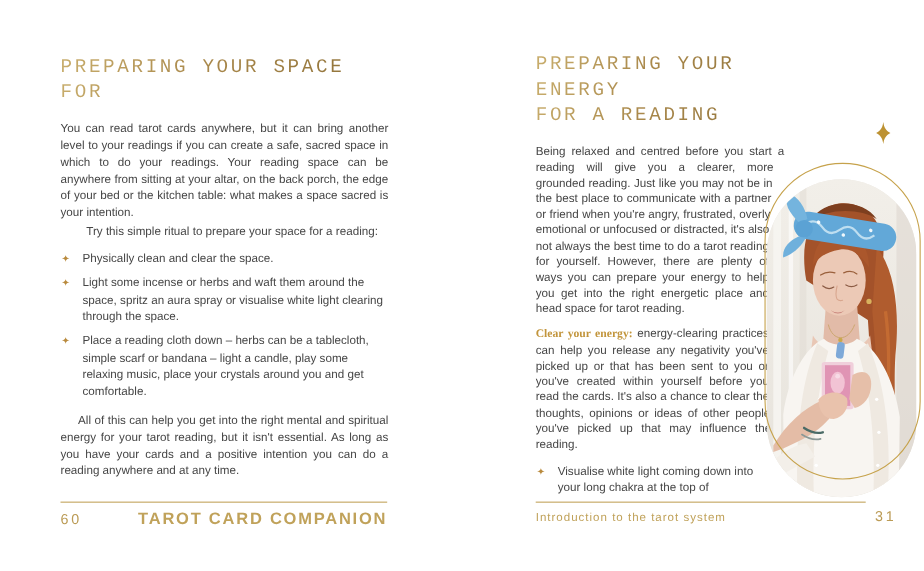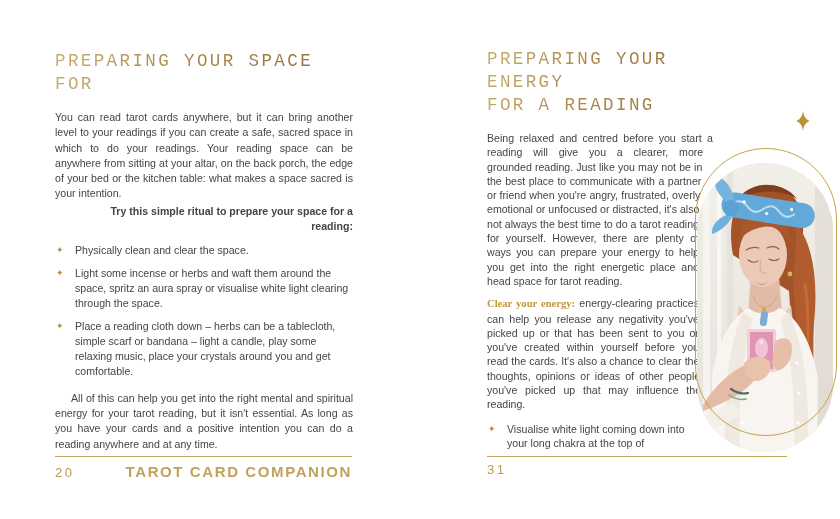--- a/index.html
+++ b/index.html
@@ -19,21 +19,21 @@
     color:#a8884a;
     background:linear-gradient(100deg,#c8ad6c 0%,#a8874a 45%,#8d7038 100%);
     -webkit-background-clip:text;
     background-clip:text;
     -webkit-text-fill-color:transparent;
     margin:0 0 14px 0;
   }
   .body-text{font-size:10.6px;line-height:15.3px;}
   .page-left{position:absolute;left:55px;top:50px;width:298px;}
   .page-left p{margin:0;text-align:justify;}
-  .page-left .lead{margin-top:2px;text-indent:14px;text-align:right;font-weight:bold;}
+  .page-left .lead{margin-top:2px;text-indent:14px;text-align:center;}
   .outro{margin-top:11px !important;text-indent:16px;}
   .bullet-list{margin:9px 0 0 0;}
   .bullet-item{position:relative;padding-left:20px;margin-bottom:7px;text-align:left;}
   .bullet-star{
     position:absolute;left:1px;top:0px;
     font-size:9px;line-height:15px;color:#b98a3d;
   }
   .page-footer{position:absolute;}
   .footer-rule{border-top:1.2px solid #c2a45c;height:0;}
   .footer-row{display:flex;justify-content:space-between;align-items:baseline;margin-top:6px;}
@@ -87,21 +87,21 @@
       <span class="bullet-star">✦</span>
       <span>Place a reading cloth down – herbs can be a tablecloth, simple scarf or bandana – light a candle, play some relaxing music, place your crystals around you and get comfortable.</span>
     </div>
   </div>
   <p class="body-text outro">All of this can help you get into the right mental and spiritual energy for your tarot reading, but it isn't essential. As long as you have your cards and a positive intention you can do a reading anywhere and at any time.</p>
 </div>
 
 <div class="page-footer footer-left">
   <div class="footer-rule"></div>
   <div class="footer-row">
-    <span class="page-number">20</span>
+    <span class="page-number">60</span>
     <span class="running-title">TAROT CARD COMPANION</span>
   </div>
 </div>
 
 <div class="page-right">
   <h1 class="page-title"><span>PREPARING YOUR ENERGY</span><br>
     <span>FOR A READING</span></h1>
   <div class="text-flow">
     <div class="photo-spacer"></div>
     <p>Being relaxed and centred before you start a reading will give you a clearer, more grounded reading. Just like you may not be in the best place to communicate with a partner or friend when you're angry, frustrated, overly emotional or unfocused or distracted, it's also not always the best time to do a tarot reading for yourself. However, there are plenty of ways you can prepare your energy to help you get into the right energetic place and head space for tarot reading.</p>
@@ -110,20 +110,21 @@
     <div class="bullet-item">
       <span class="bullet-star">✦</span>
       <span>Visualise white light coming down into your long chakra at the top of</span>
     </div>
   </div>
 </div>
 
 <div class="page-footer footer-right">
   <div class="footer-rule"></div>
   <div class="footer-row">
+    <span class="section-title">Introduction to the tarot system</span>
     <span class="page-number">31</span>
   </div>
 </div>
 
 <svg class="sparkle" viewBox="0 0 16 20" aria-hidden="true">
   <path d="M8 0 C8.8 5 10 7.6 14.5 10 C10 12.4 8.8 15 8 20 C7.2 15 6 12.4 1.5 10 C6 7.6 7.2 5 8 0 Z" fill="#bd9233"></path>
 </svg>
 
 <div class="photo-ring"></div>
 <div class="photo-arch">

